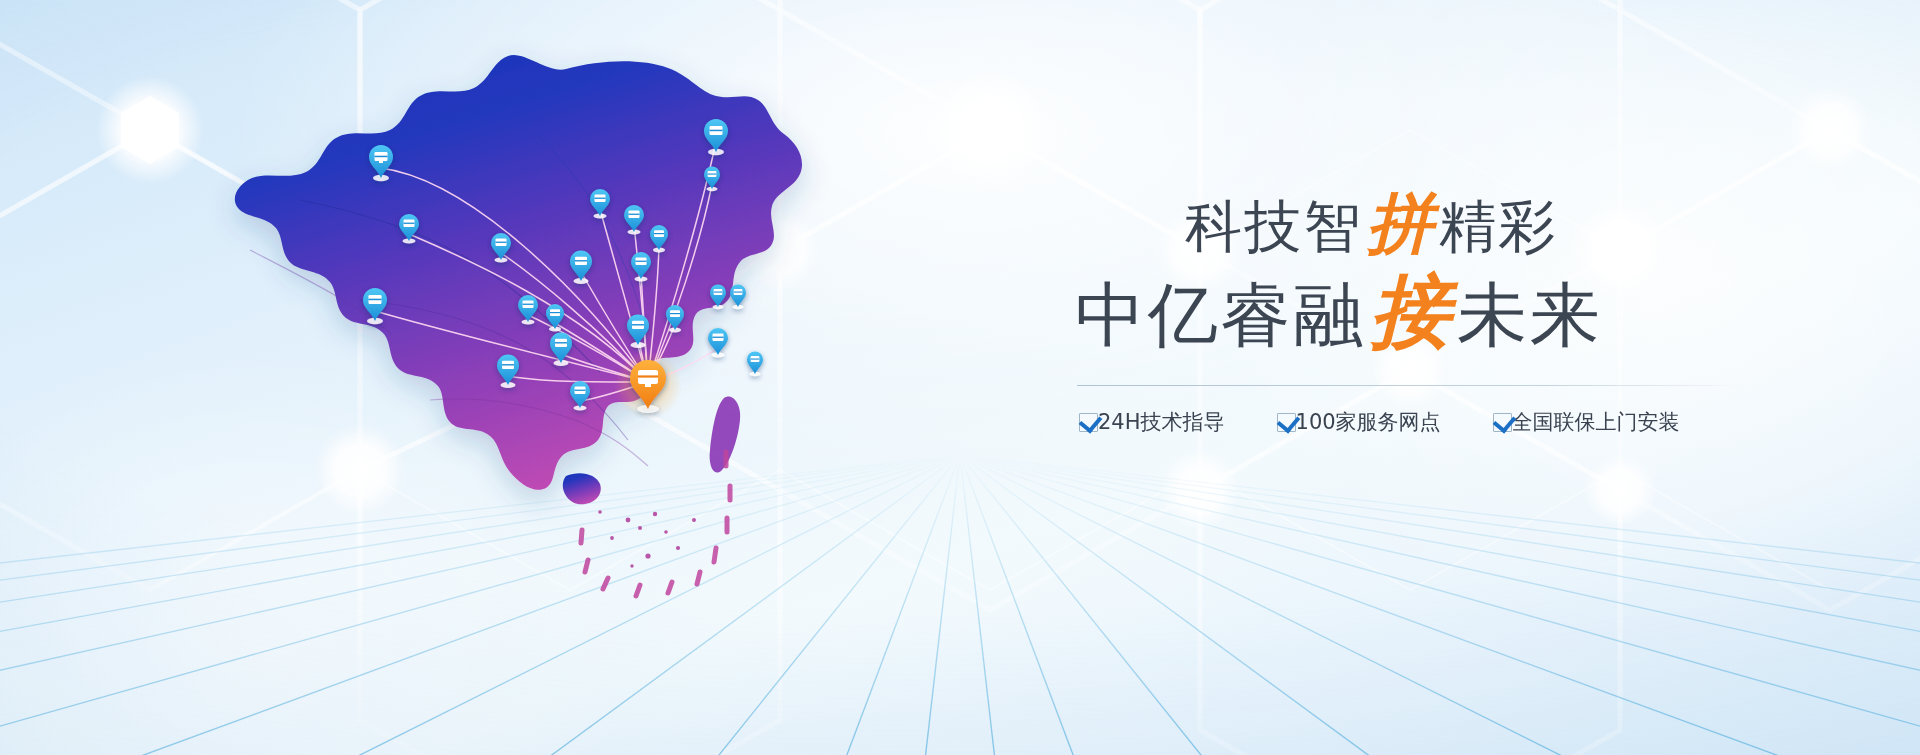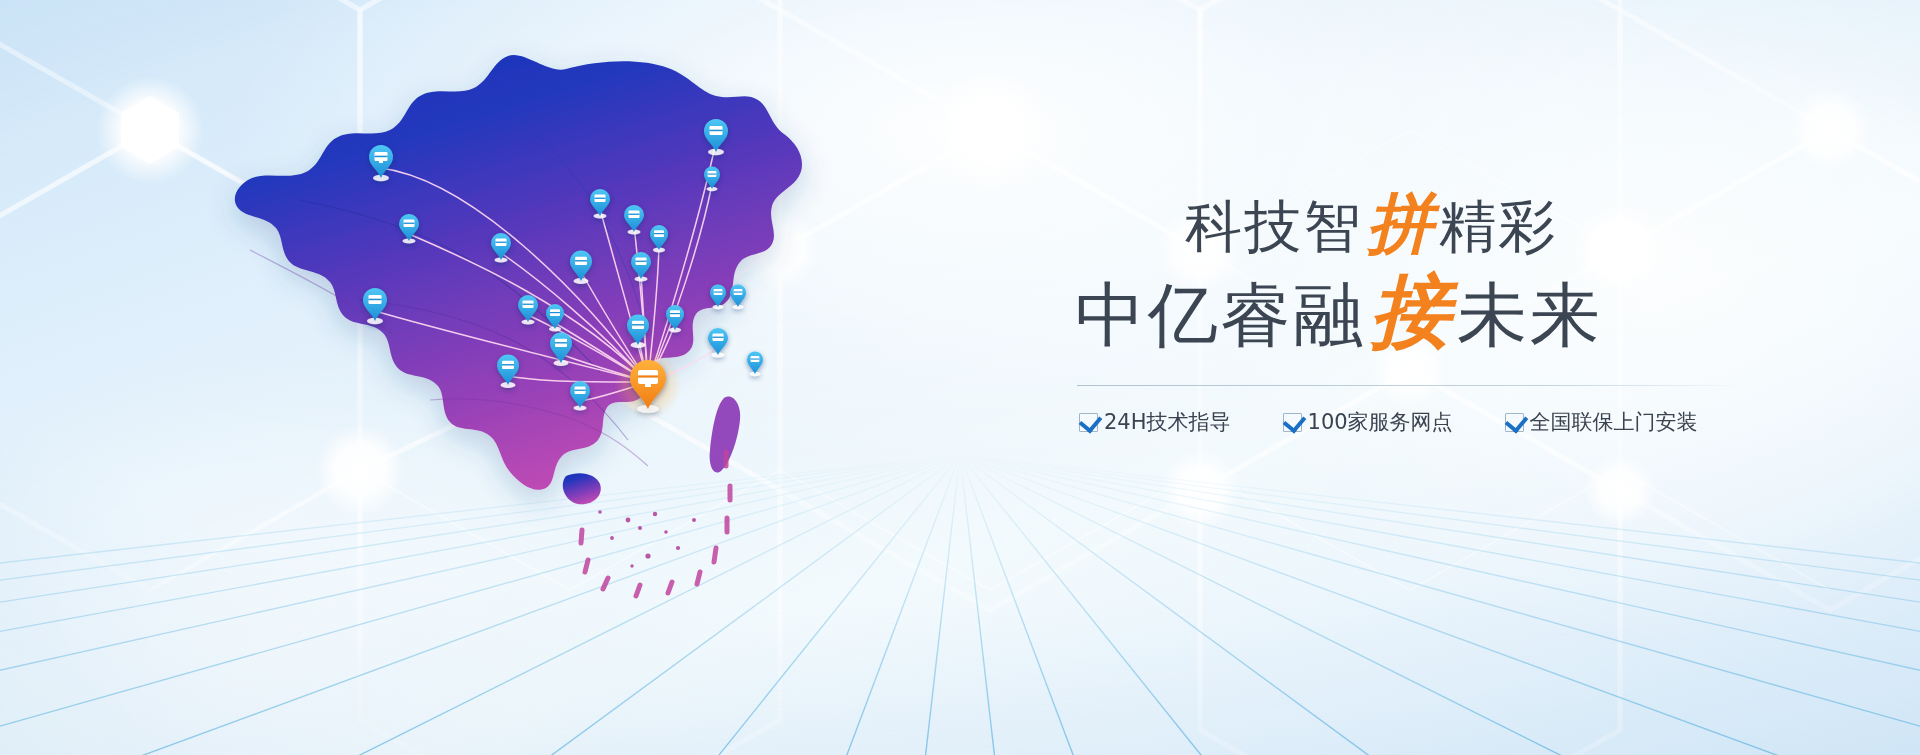--- a/index.html
+++ b/index.html
@@ -67,21 +67,21 @@
   .divider{
     margin-top:26px;margin-left:2px;width:668px;height:1px;
     background:linear-gradient(to right,rgba(120,150,180,.55) 0%,rgba(120,150,180,.40) 70%,rgba(120,150,180,0) 100%);
   }
 
   .features{
     margin-top:26px;display:flex;align-items:center;gap:52px;
     padding-left:4px;
   }
   .feature{
-    display:flex;align-items:center;gap:6px;
+    display:flex;align-items:center;gap:0;
     color:#3a4350;font-size:21px;line-height:1;
     font-family:"DejaVu Sans","Liberation Sans",sans-serif;
     white-space:nowrap;
   }
   .check{
     display:inline-block;width:17px;height:17px;position:relative;flex:0 0 auto;
     border:1px solid #9fb6c8;background:#f4fafe;border-radius:1px;
   }
   .check::after{
     content:"";position:absolute;left:3px;top:-2px;width:11px;height:15px;

